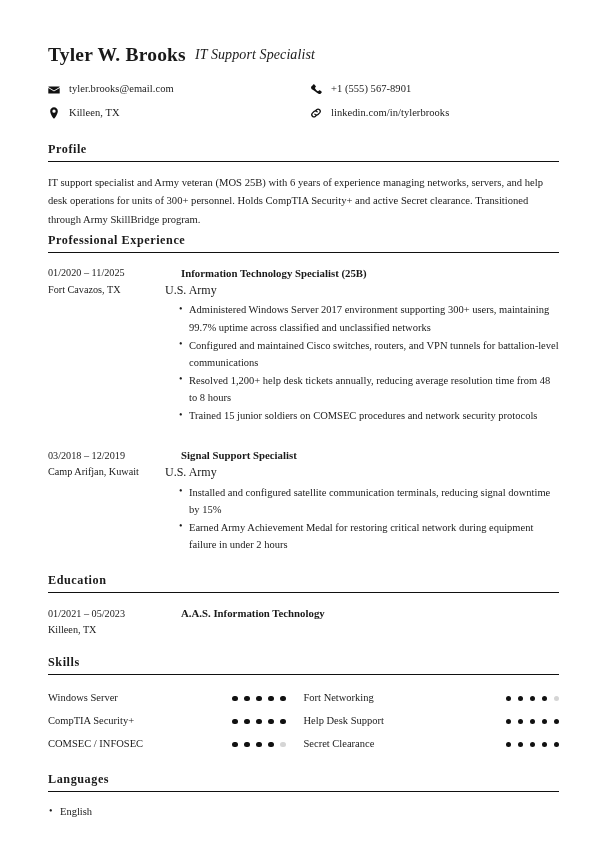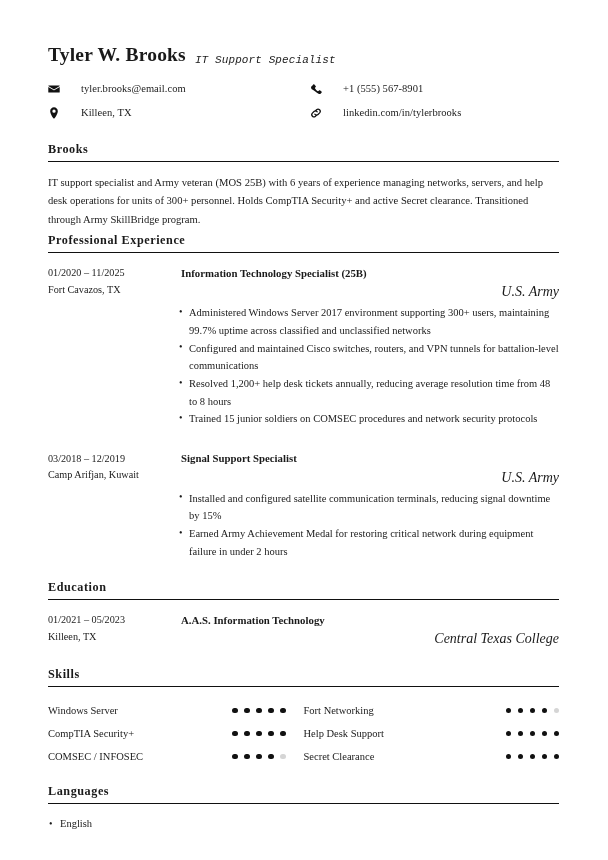--- a/index.html
+++ b/index.html
@@ -17,48 +17,47 @@
     position: relative;
     overflow: hidden;
   }
   .page {
     padding: 44px 49px 0 48px;
   }
 
   
   .header-name-row {
     display: flex;
-    align-items: flex-end;
+    align-items: center;
     gap: 9px;
     margin-bottom: 17px;
   }
   .name {
     font-size: 19.5px;
     font-weight: bold;
     letter-spacing: 0.2px;
     white-space: nowrap;
   }
   .job-title {
-    font-size: 11px;
+    font-size: 14px;
     font-style: italic;
     letter-spacing: 0.1px;
     white-space: nowrap;
-    font-family: Liberation Mono, monospace;
   }
 
   .contact-grid {
     display: grid;
     grid-template-columns: 262px auto;
     row-gap: 11px;
     margin-bottom: 23px;
   }
   .contact-item {
     display: flex;
-    align-items: flex-start;
-    gap: 21px;
+    align-items: flex-end;
+    gap: 9px;
     font-size: 10.5px;
     line-height: 1.2;
   }
   .contact-item .ico {
     width: 12px;
     min-width: 12px;
     height: 12px;
     display: inline-flex;
     align-items: center;
     justify-content: center;
@@ -103,25 +102,23 @@
     padding-top: 0.5px;
   }
   .entry-body { }
   .entry-role {
     font-size: 10.8px;
     font-weight: bold;
     line-height: 1.5;
     margin-left: 16px;
   }
   .entry-org {
-    font-size: 14px;
-    font-style: italic;
+    font-size: 12px;
     line-height: 1.6;
     margin-bottom: 1px;
-    text-align: right;
   }
   .bullets {
     margin: 0;
     padding: 0 0 0 14px;
     list-style: none;
   }
   .bullets li {
     font-size: 10.5px;
     line-height: 1.66;
     position: relative;
@@ -240,21 +237,21 @@
           <path d="M6.4 9.6a2.9 2.9 0 0 0 4.3.3l2.1-2.1a2.9 2.9 0 0 0-4.1-4.1l-1.2 1.2"></path>
           <path d="M9.6 6.4a2.9 2.9 0 0 0-4.3-.3L3.2 8.2a2.9 2.9 0 0 0 4.1 4.1l1.2-1.2"></path>
         </svg>
       </span>
       <span class="contact-text">linkedin.com/in/tylerbrooks</span>
     </div>
 
   </div>
 
   <div class="section">
-    <div class="section-title">Brooks</div>
+    <div class="section-title">Profile</div>
     <hr class="section-rule">
     <div class="profile-text">IT support specialist and Army veteran (MOS 25B) with 6 years of experience managing networks, servers, and help desk operations for units of 300+ personnel. Holds CompTIA Security+ and active Secret clearance. Transitioned through Army SkillBridge program.</div>
   </div>
 
   <div class="section">
     <div class="section-title">Professional Experience</div>
     <hr class="section-rule">
 
     <div class="entry">
       <div class="entry-meta">
@@ -297,21 +294,20 @@
     <div class="section-title">Education</div>
     <hr class="section-rule">
 
     <div class="entry">
       <div class="entry-meta">
         <div>01/2021 – 05/2023</div>
         <div>Killeen, TX</div>
       </div>
       <div class="entry-body">
         <div class="entry-role">A.A.S. Information Technology</div>
-        <div class="entry-org">Central Texas College</div>
       </div>
     </div>
   </div>
 
   <div class="section-gap-sm"></div>
 
   <div class="section">
     <div class="section-title">Skills</div>
     <hr class="section-rule">
     <div class="skills-grid">

